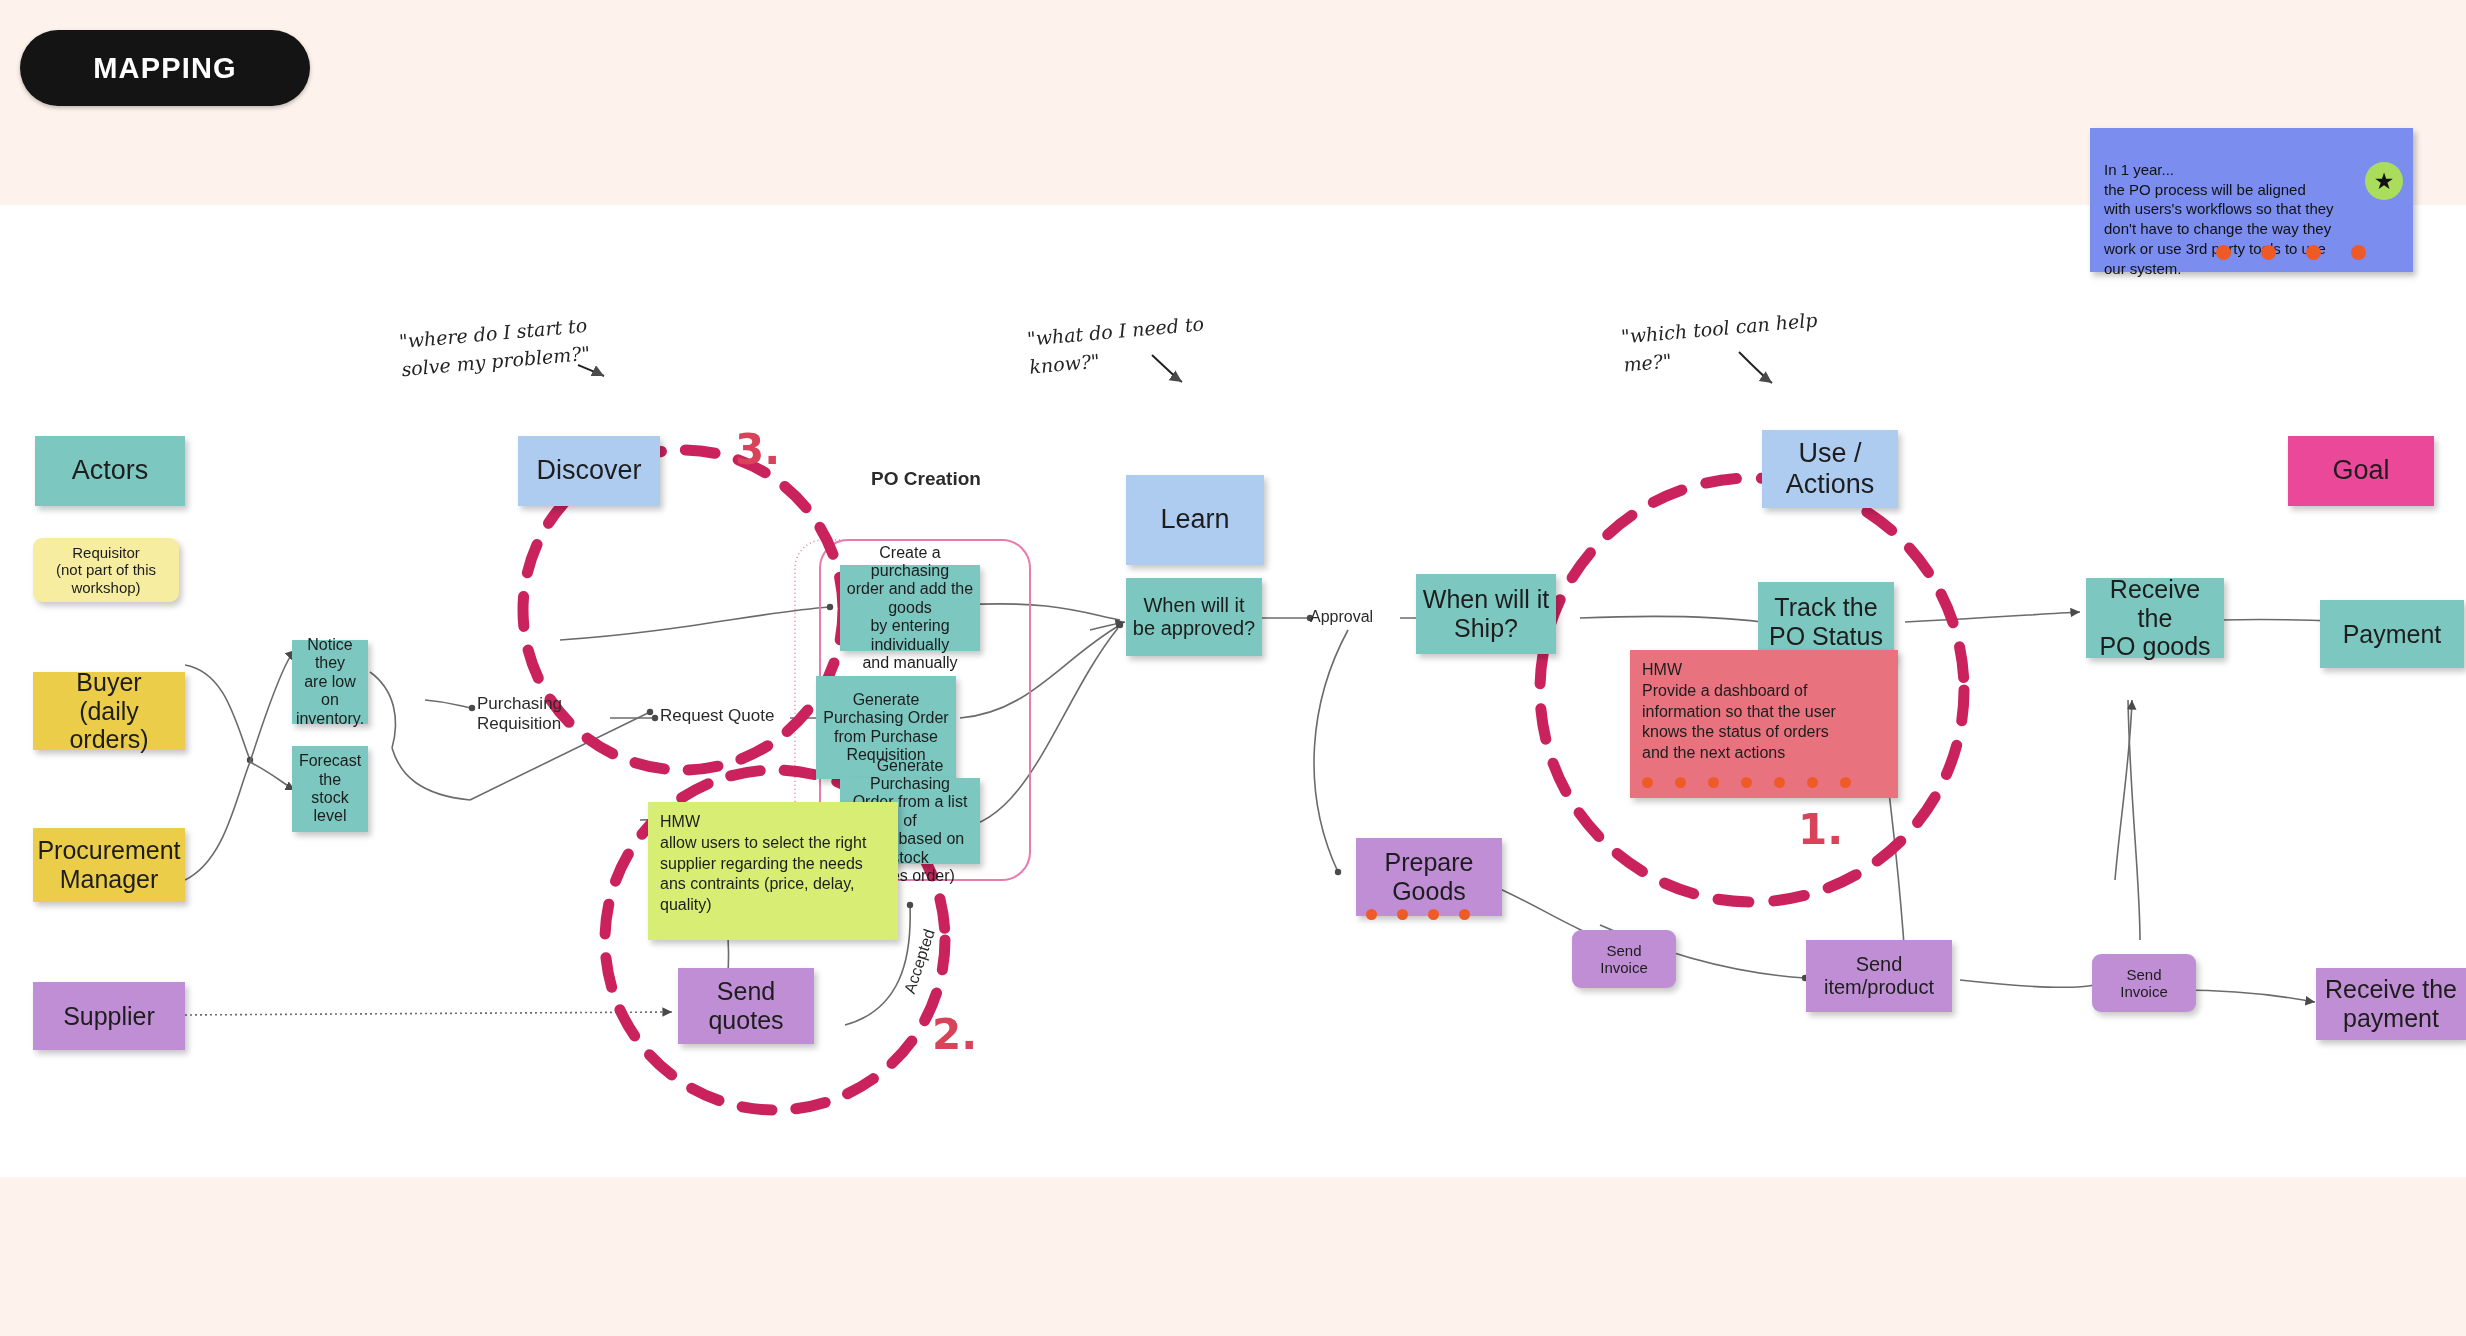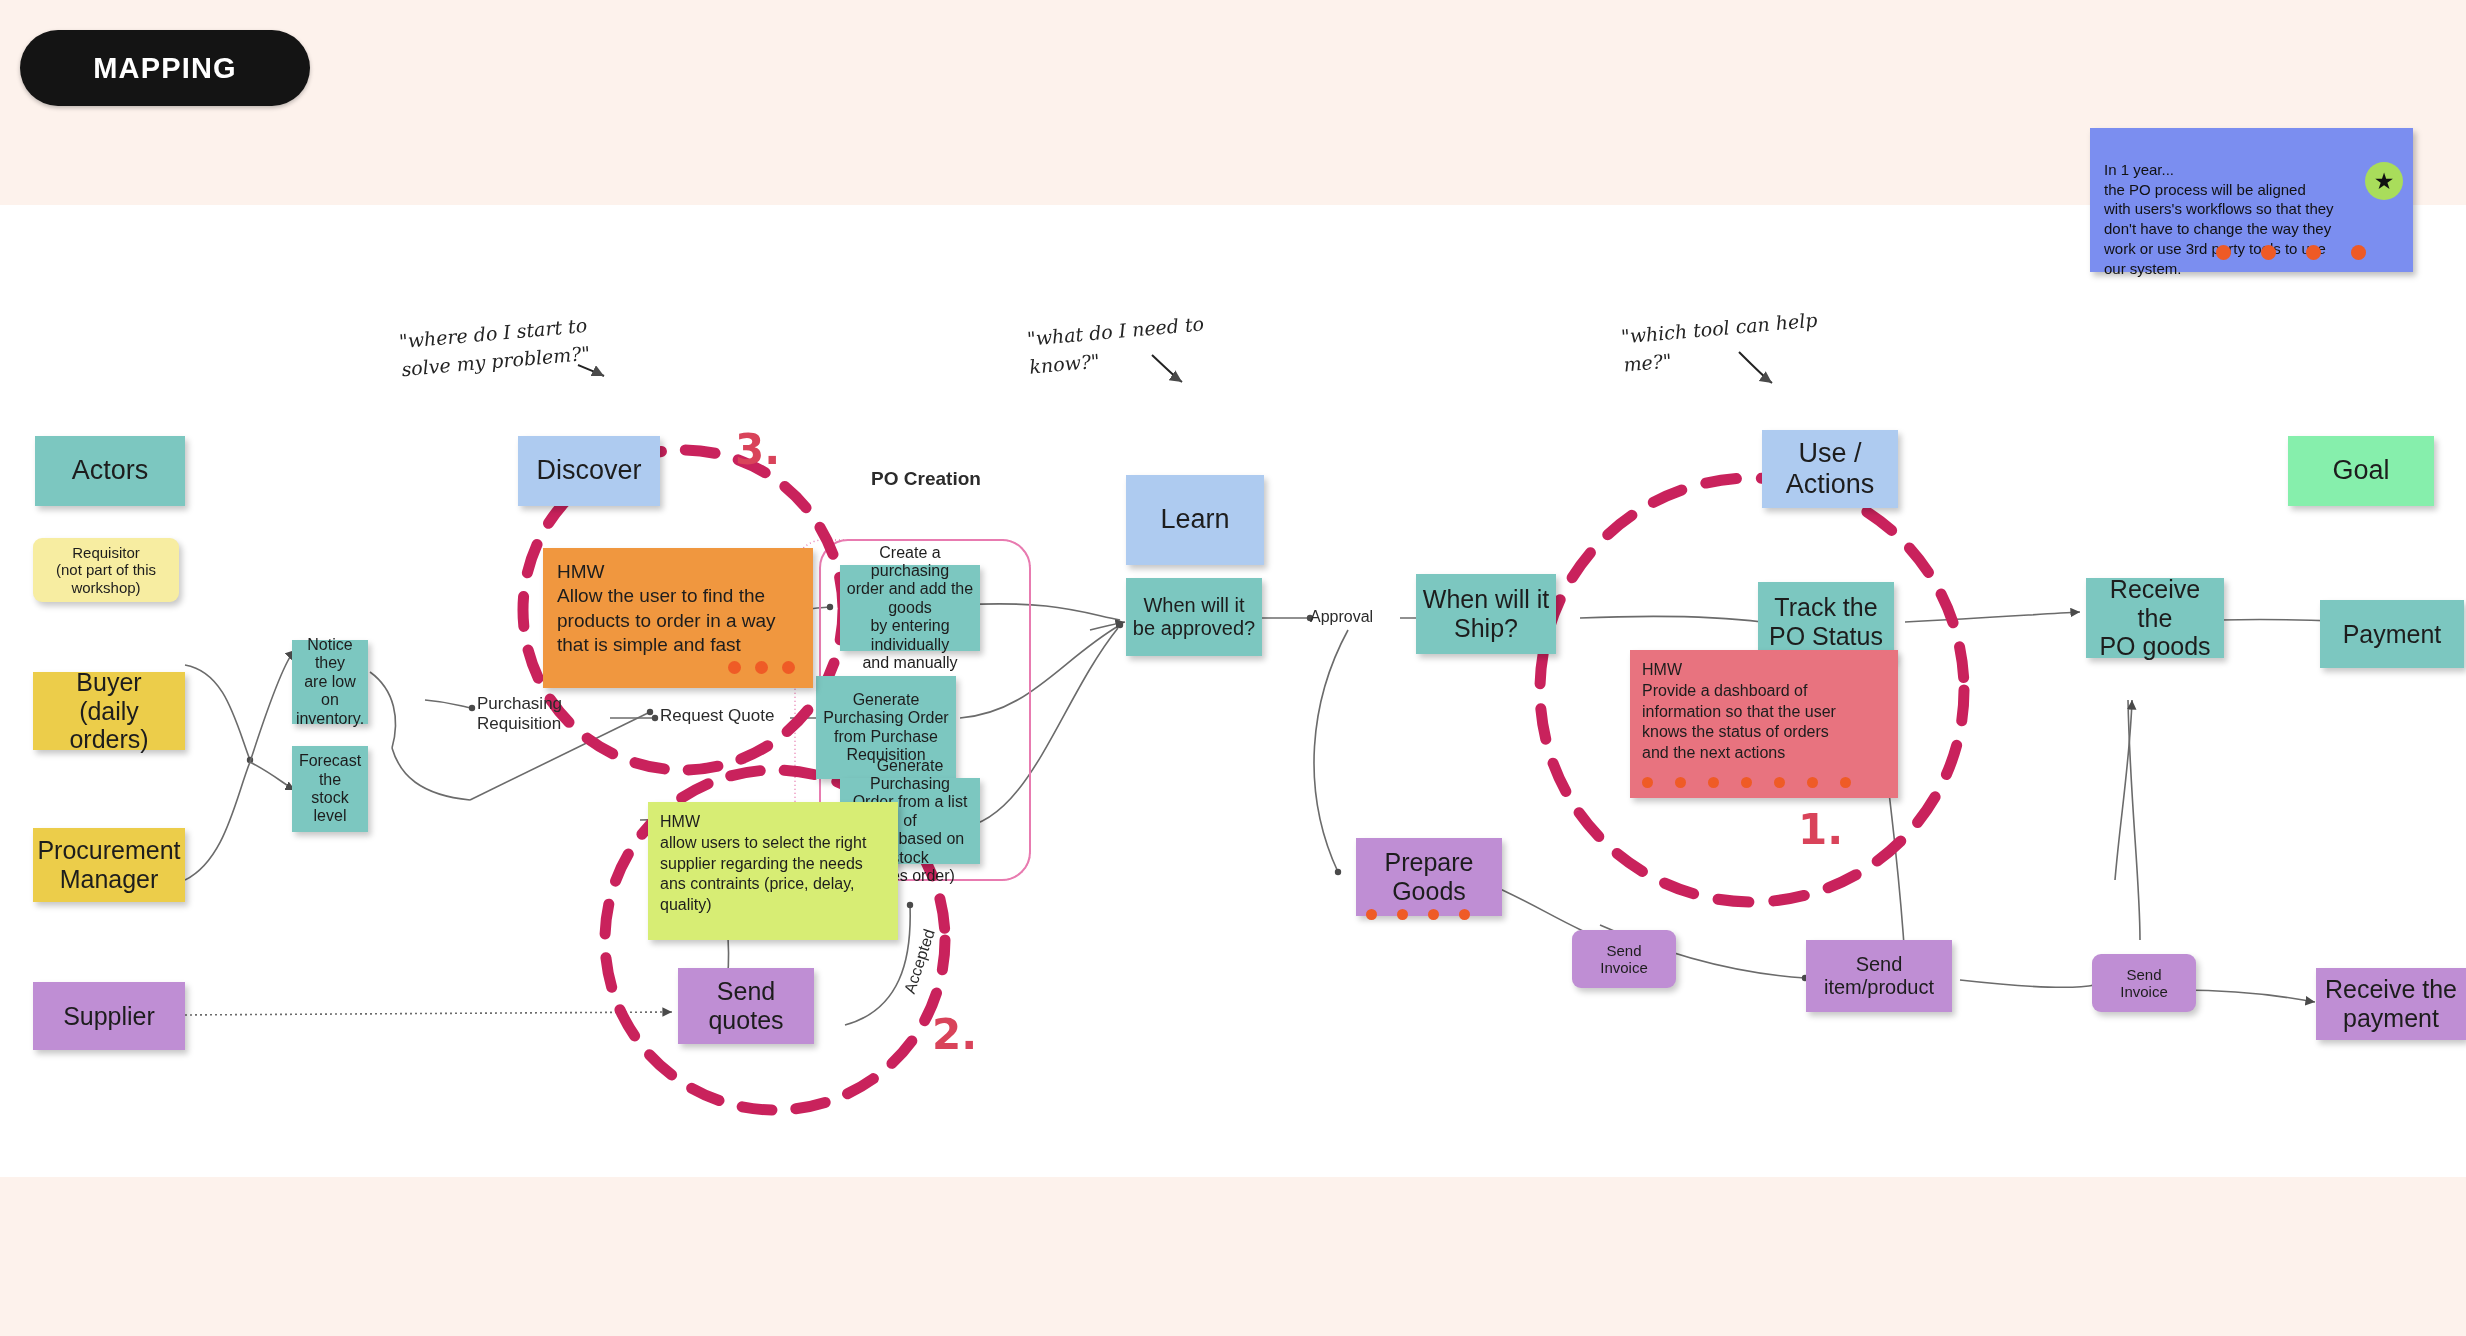--- a/index.html
+++ b/index.html
@@ -39,21 +39,21 @@
     padding:4px 6px;
     line-height:1.15;
     white-space:pre-line;
   }
 
   .teal{background:#7cc7c0;}
   .yellow-l{background:#f7eda1;}
   .yellow{background:#eccd4a;}
   .purple{background:#bf8ed4;}
   .blue{background:#aecbf0;}
-  .pink{background:#86efac;text-align:center;}
+  .pink{background:#ec4899;text-align:center;}
   .orange{background:#f0973f;}
   .green{background:#d7ed74;}
   .red{background:#e8737f;}
   .vision{background:#7b8ef0;}
 
   
   .hdr{font-size:27px;font-weight:400;}
   .big{font-size:25px;}
   .mid{font-size:20px;}
   .sm{font-size:15px;border-radius:9px;}
@@ -270,29 +270,20 @@
 Goods</div>
   <div class="note purple sm" style="left:1572px;top:930px;width:104px;height:58px;">Send
 Invoice</div>
   <div class="note purple mid" style="left:1806px;top:940px;width:146px;height:72px;">Send
 item/product</div>
   <div class="note purple sm" style="left:2092px;top:954px;width:104px;height:58px;">Send
 Invoice</div>
   <div class="note purple big" style="left:2316px;top:968px;width:150px;height:72px;">Receive the
 payment</div>
 
-  <div class="note orange hmw" style="left:543px;top:548px;width:270px;height:140px;">
-    <span><span>HMW</span>
-<span>Allow the user to find the
-products to order in a way
-that is simple and fast</span></span>
-    <span class="dots" style="right:18px;bottom:14px;">
-      <i class="dot"></i><i class="dot"></i><i class="dot"></i>
-    </span>
-  </div>
 
   <div class="note green hmw small" style="left:648px;top:802px;width:250px;height:138px;">
     <span><span>HMW</span>
 <span>allow users to select the right
 supplier regarding the needs
 ans contraints (price, delay,
 quality)</span></span>
     <span class="dots" style="left:718px;bottom:20px;gap:20px;">
       <i class="dot s"></i><i class="dot s"></i><i class="dot s"></i><i class="dot s"></i>
     </span>

